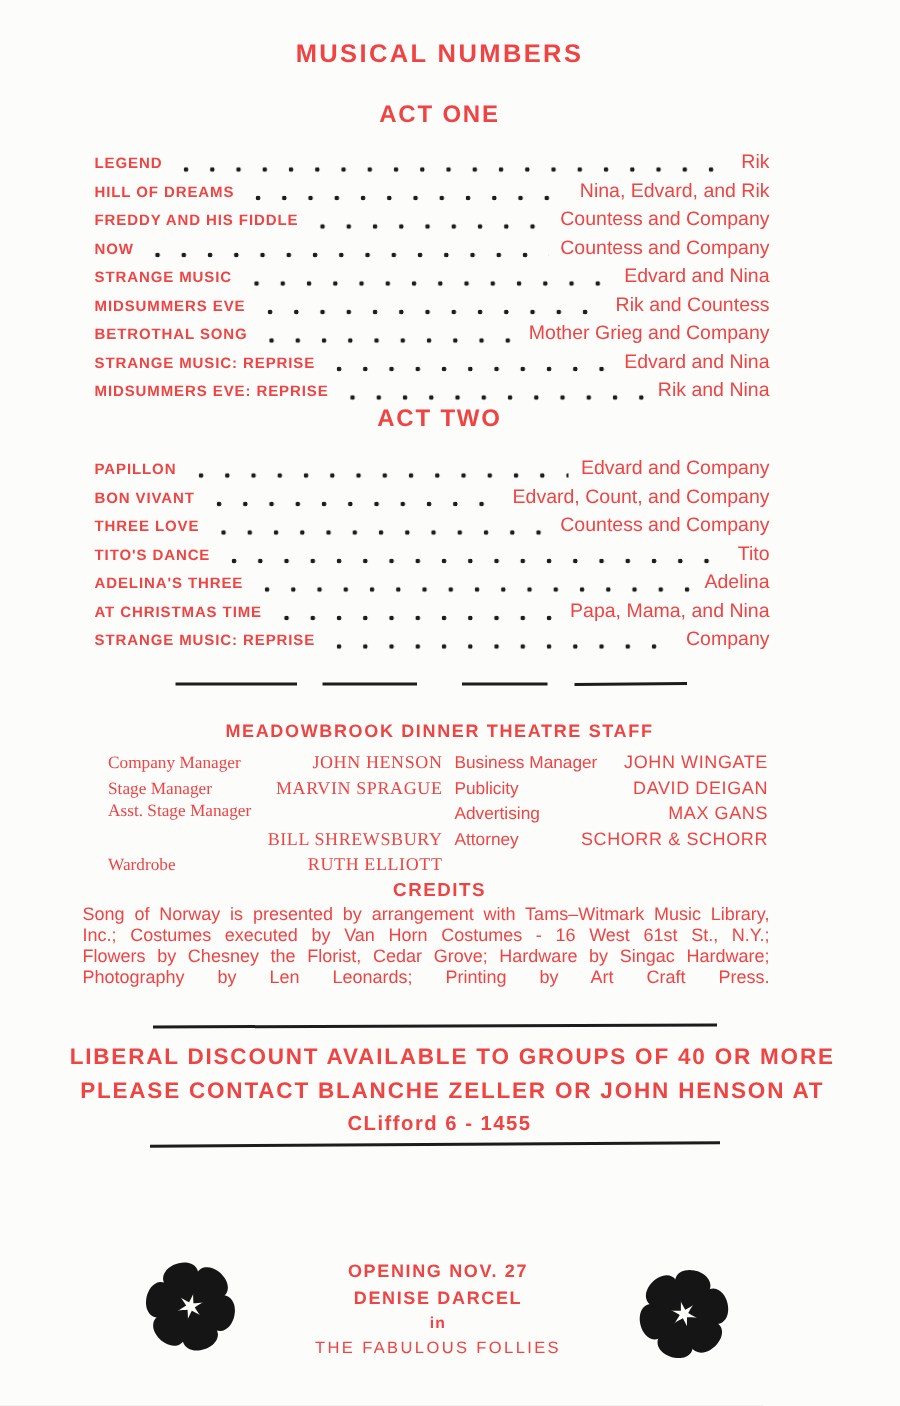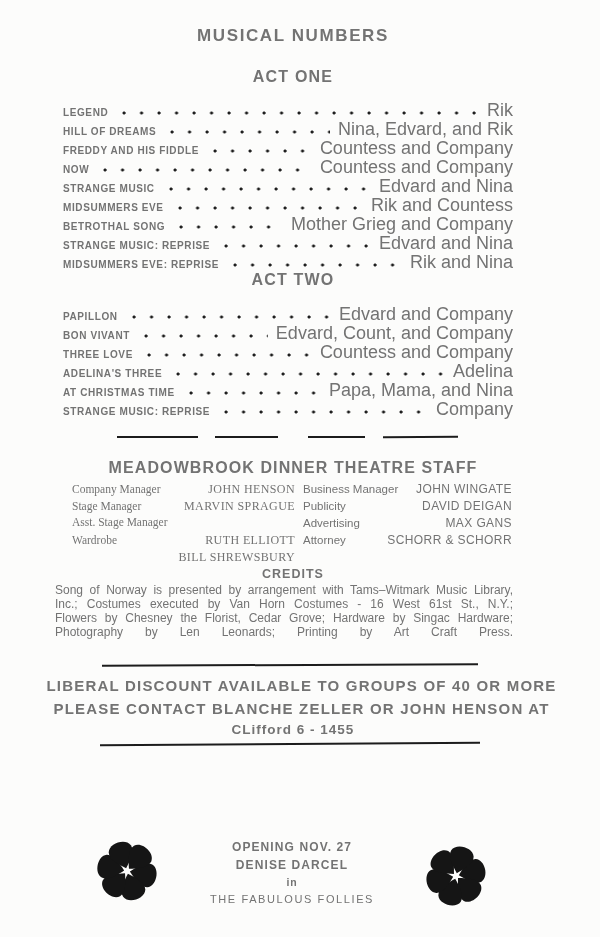--- a/index.html
+++ b/index.html
@@ -1,47 +1,47 @@
 <!DOCTYPE html>
 <html><head>
 <meta charset="utf-8">
 <style>
   html,body{margin:0;padding:0;background:#e9e9e7;}
   .page{
     position:relative; width:600px; height:937px; margin:0 auto;
-    background:#fcfcfb; color:#737373;
+    background:#fcfcfb; color:#ef4444;
     font-family:"Liberation Sans", sans-serif;
     overflow:hidden; box-sizing:border-box; padding-top:27px;
   }
   .centerblock{width:586px; text-align:center;}
   .page-title{font-size:17px; font-weight:bold; letter-spacing:1.6px; line-height:18px;}
   .act-heading{font-size:16px; font-weight:bold; letter-spacing:1.2px; line-height:17px;}
   .act-one-heading{margin-top:23px;}
   .act-two-heading{}
 
   .songs{width:450px; margin:15px 0 0 63px;}
   .songs.act2{margin-top:16px;}
   .song-row{display:flex; align-items:baseline; height:19px;}
   .song-title{font-size:10px; font-weight:bold; letter-spacing:.6px; white-space:nowrap;}
   .leader{
     flex:1; align-self:stretch; margin:0 8px 0 10px;
     background-image:radial-gradient(circle at 2px 2px, #1c1c1c 1.35px, rgba(0,0,0,0) 1.75px);
     background-size:17.5px 4px; background-repeat:repeat-x;
     background-position:left 4px bottom 4px;
   }
-  .performers{font-size:18px; white-space:nowrap;text-align:right;}
+  .performers{font-size:13px; white-space:nowrap;text-align:right;}
 
   .dash-divider{display:flex; margin:18px 0 0 117px; height:2px;}
   .dash-divider span{background:#1c1c1c; height:2px; display:block;}
   .dash-divider span:nth-child(1){width:81px; margin-right:17px;}
   .dash-divider span:nth-child(2){width:63px; margin-right:30px;}
   .dash-divider span:nth-child(3){width:57px; margin-right:18px;}
   .dash-divider span:nth-child(4){width:75px; transform:rotate(-.4deg);}
 
-  .staff-heading{margin-top:22px; font-size:16px; font-weight:bold; letter-spacing:1.1px; line-height:16px;}
+  .staff-heading{margin-top:22px; font-size:12px; font-weight:bold; letter-spacing:1.1px; line-height:16px;}
   .staff-cols{display:flex; width:440px; margin:6px 0 0 72px;}
   .staff-col{display:block;}
   .staff-col.left{width:223px; margin-right:8px;font-family:Liberation Serif, serif;}
   .staff-col.right{width:209px;}
   .staff-row{display:flex; justify-content:space-between; align-items:baseline; height:17px;}
   .staff-role{font-size:11.5px; white-space:nowrap;}
   .staff-name{font-size:12px; letter-spacing:.4px; white-space:nowrap;}
 
   .credits-heading{font-size:12.5px; font-weight:bold; letter-spacing:1px; line-height:15px;}
   .credits-text{
@@ -149,20 +149,25 @@
         <span class="leader"></span>
         <span class="performers">Edvard, Count, and Company</span>
       </div>
 
       <div class="song-row">
         <span class="song-title">THREE LOVE</span>
         <span class="leader"></span>
         <span class="performers">Countess and Company</span>
       </div>
 
+      <div class="song-row">
+        <span class="song-title">TITO'S DANCE</span>
+        <span class="leader"></span>
+        <span class="performers">Tito</span>
+      </div>
 
       <div class="song-row">
         <span class="song-title">ADELINA'S THREE</span>
         <span class="leader"></span>
         <span class="performers">Adelina</span>
       </div>
 
 
       <div class="song-row">
         <span class="song-title">AT CHRISTMAS TIME</span>
@@ -198,27 +203,27 @@
           <span class="staff-role">Stage Manager</span>
           <span class="staff-name">MARVIN SPRAGUE</span>
         </div>
 
         <div class="staff-row">
           <span class="staff-role">Asst. Stage Manager</span>
           <span class="staff-name"></span>
         </div>
 
         <div class="staff-row">
+          <span class="staff-role"></span>
+          <span class="staff-name">BILL SHREWSBURY</span>
+        </div>
+
+        <div class="staff-row">
           <span class="staff-role">Wardrobe</span>
           <span class="staff-name">RUTH ELLIOTT</span>
-        </div>
-
-        <div class="staff-row">
-          <span class="staff-role"></span>
-          <span class="staff-name">BILL SHREWSBURY</span>
         </div>
       </div>
     <div class="staff-col right">
 
         <div class="staff-row">
           <span class="staff-role">Business Manager</span>
           <span class="staff-name">JOHN WINGATE</span>
         </div>
 
         <div class="staff-row">

